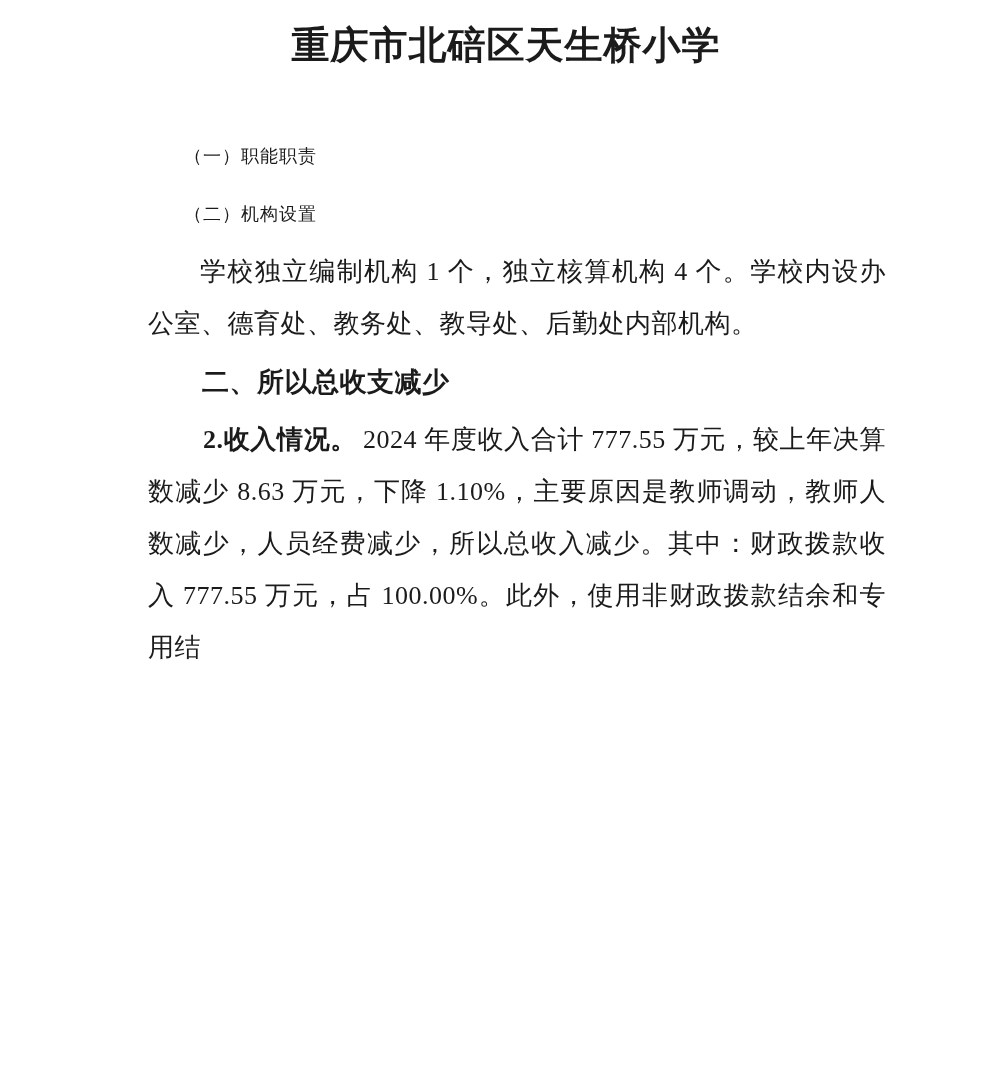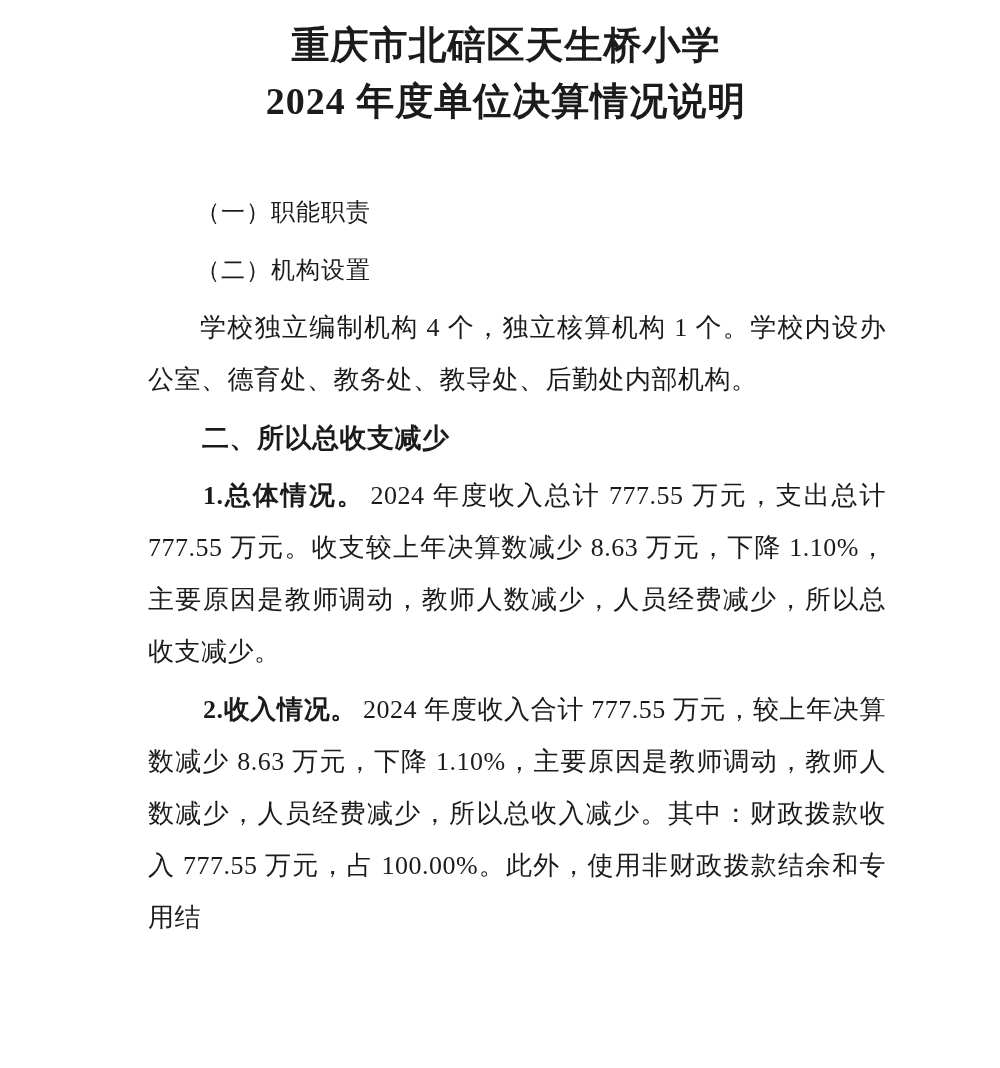--- a/index.html
+++ b/index.html
@@ -35,56 +35,52 @@
   }
   .block { text-indent: 2em; }
   .heading {
     font-family: "Liberation Sans", "DejaVu Sans", sans-serif;
     font-weight: bold;
     font-size: 27px;
     letter-spacing: 0.5px;
   }
   .subheading {
     font-family: "Liberation Serif", "DejaVu Serif", serif;
-    font-size: 24px;
+    font-size: 18px;
     letter-spacing: 1px;
   }
   .para {
     font-family: "Liberation Serif", "DejaVu Serif", serif;
     letter-spacing: 0.5px;
   }
   .para .lead {
     font-weight: bold;
   }
 </style>
 </head>
 <body>
 
 <div class="page">
 
   <div class="doc-title">
     <div>重庆市北碚区天生桥小学</div>
-    <div>2024 年度单位决算情况说明</div>
   </div>
 
   <div class="content">
 
 
     <div class="block subheading">（一）职能职责</div>
 
 
     <div class="block subheading">（二）机构设置</div>
 
-    <div class="block para">学校独立编制机构 4 个，独立核算机构 1 个。学校内设办公室、德育处、教务处、教导处、后勤处内部机构。</div>
+    <div class="block para">学校独立编制机构 1 个，独立核算机构 4 个。学校内设办公室、德育处、教务处、教导处、后勤处内部机构。</div>
 
     <div class="block heading">二、所以总收支减少</div>
 
 
-    <div class="block para">
-      <span class="lead">1.总体情况。</span><span>2024 年度收入总计 777.55 万元，支出总计 777.55 万元。收支较上年决算数减少 8.63 万元，下降 1.10%，主要原因是教师调动，教师人数减少，人员经费减少，所以总收支减少。</span>
-    </div>
 
     <div class="block para">
       <span class="lead">2.收入情况。</span><span>2024 年度收入合计 777.55 万元，较上年决算数减少 8.63 万元，下降 1.10%，主要原因是教师调动，教师人数减少，人员经费减少，所以总收入减少。其中：财政拨款收入 777.55 万元，占 100.00%。此外，使用非财政拨款结余和专用结</span>
     </div>
 
   </div>
 </div>
 
 </body></html>

